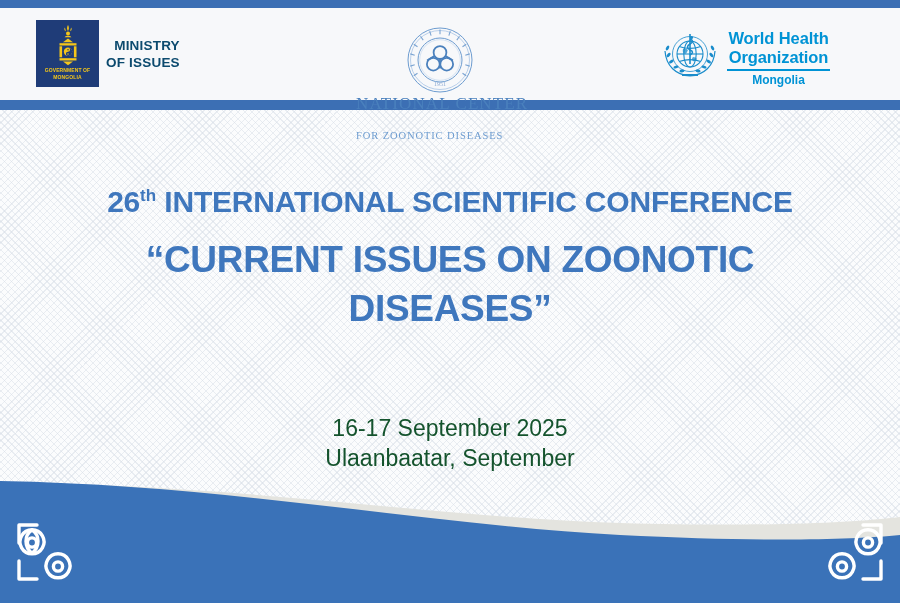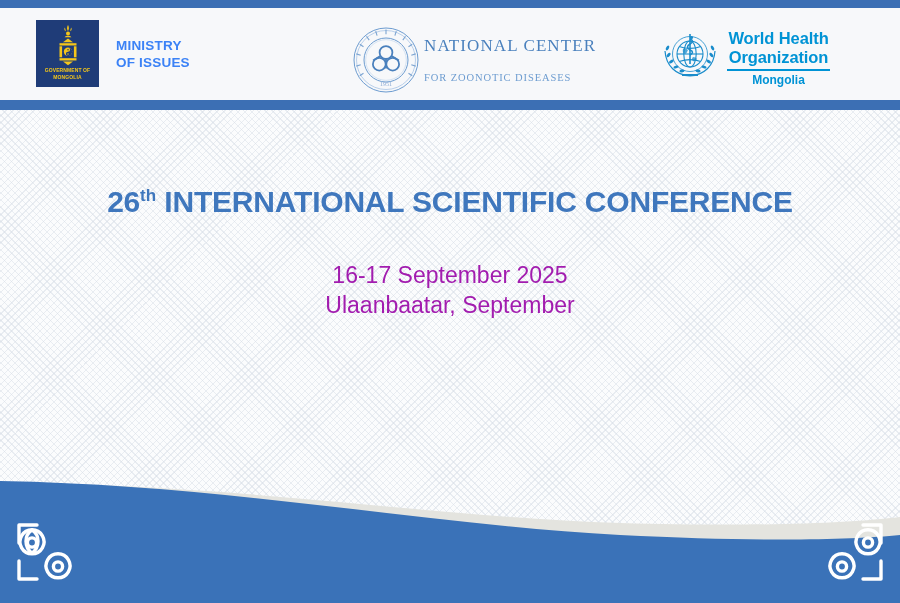--- a/index.html
+++ b/index.html
@@ -90,34 +90,36 @@
   .moh-emblem-cap {
     color: #f4c61a;
     font-size: 5px;
     font-weight: bold;
     line-height: 6.5px;
     text-align: center;
     letter-spacing: 0.1px;
     margin-top: 1px;
   }
   .moh-text {
-    margin-left: 17px;
-    color: #3b82f6;
+    margin-left: 7px;
+    color: #0c4a6e;
     font-size: 13.5px;
     font-weight: bold;
     line-height: 17px;
     letter-spacing: 0.2px;
+    text-align: right;
   }
 
   
   .logo-nczd {
     position: absolute;
     left: 352px; top: 18px;
     display: flex;
     align-items: center;
+    flex-direction: column;
   }
   .nczd-text {
     margin-left: 4px;
     color: #5b8fc9;
     font-family: "Liberation Serif", serif;
   }
   .nczd-l1 {
     font-size: 17px;
     letter-spacing: 1.1px;
     line-height: 19px;
@@ -186,22 +188,22 @@
   .conf-theme {
     margin-top: 15px;
     color: #3f77bd;
     font-size: 37px;
     font-weight: bold;
     line-height: 49px;
     letter-spacing: -0.3px;
     padding: 0 55px;
   }
   .conf-when {
-    margin-top: 40px;
-    color: #a21caf;
+    margin-top: 80px;
+    color: #14532d;
     font-size: 23px;
     line-height: 30px;
     font-weight: normal;
   }
 
   
   .wave-layer {
     position: absolute;
     left: 0; bottom: 0;
     width: 900px; height: 160px;
@@ -349,20 +351,24 @@
         <div class="who-l2">Organization</div>
         <div class="who-rule"></div>
         <div class="who-l3">Mongolia</div>
       </div>
     </div>
   </div>
 
   <div class="content">
     <div class="conf-line"><span>26</span><sup>th</sup> <span>INTERNATIONAL SCIENTIFIC CONFERENCE</span></div>
 
+    <div class="conf-theme">
+      <div>“CURRENT ISSUES ON ZOONOTIC</div>
+      <div>DISEASES”</div>
+    </div>
 
     <div class="conf-when">
       <div>16-17 September 2025</div>
       <div>Ulaanbaatar, September</div>
     </div>
   </div>
 
   <div class="texture"></div>
 
   <div class="wave-layer">

